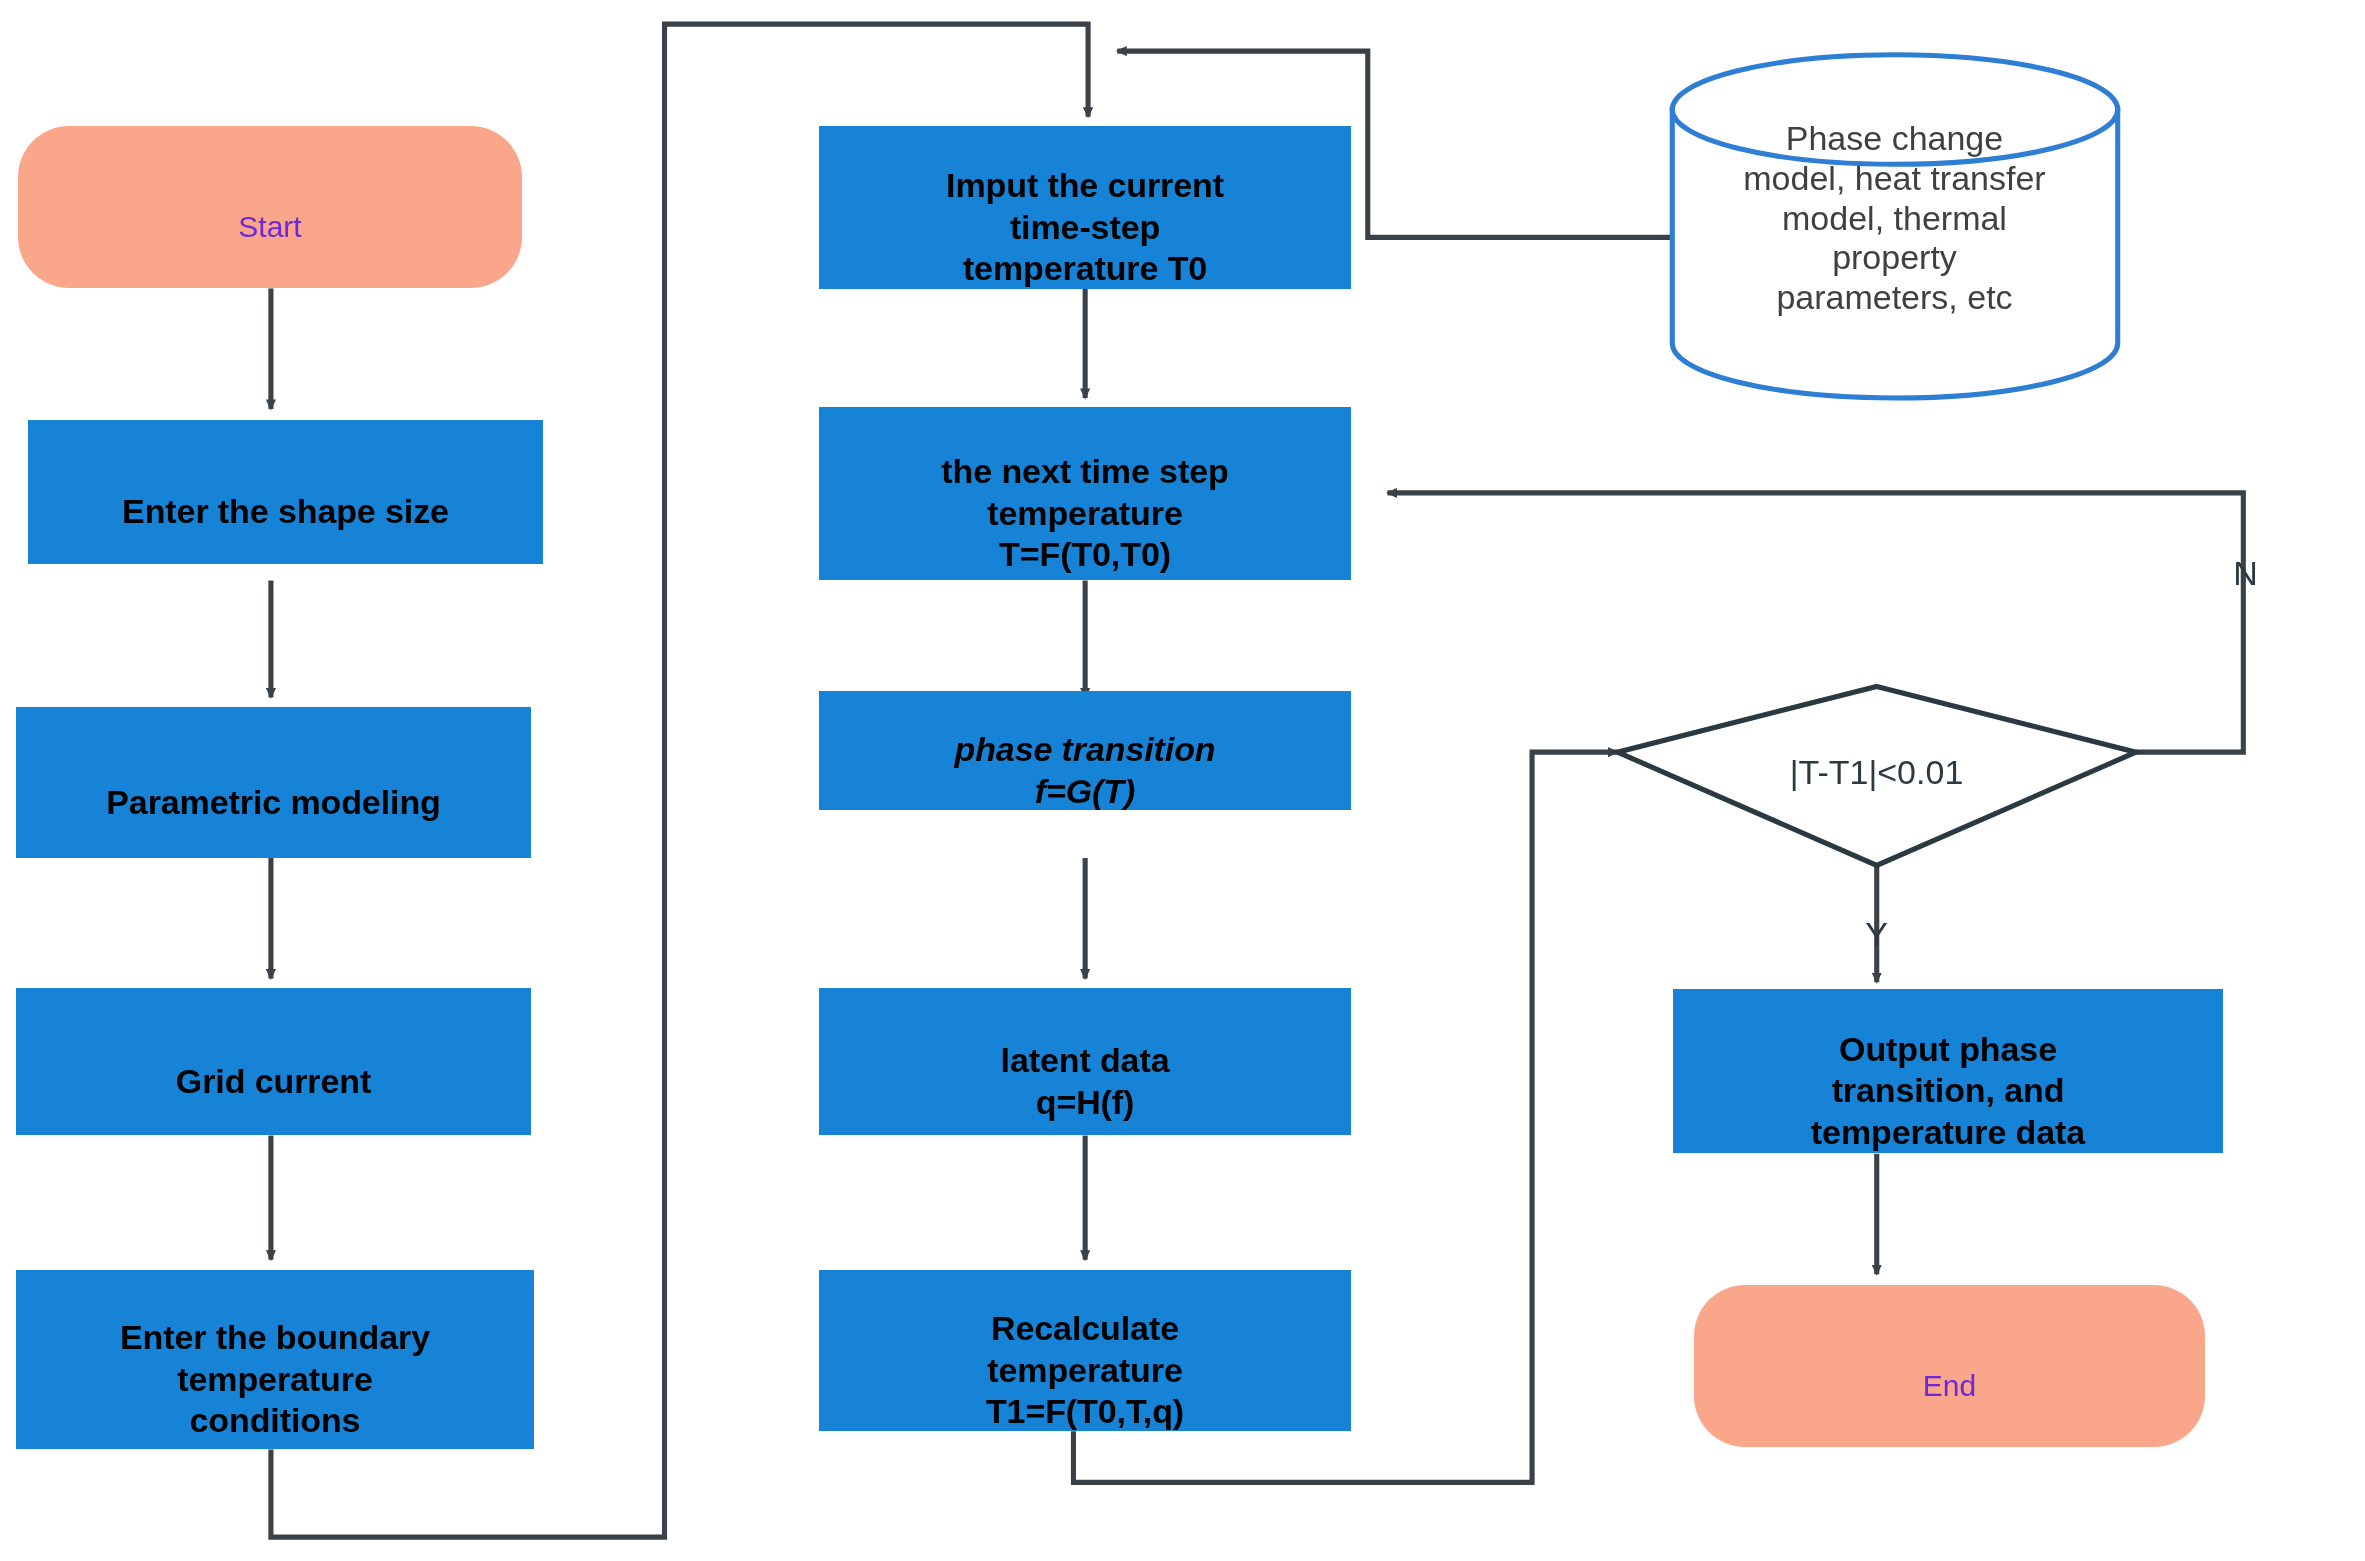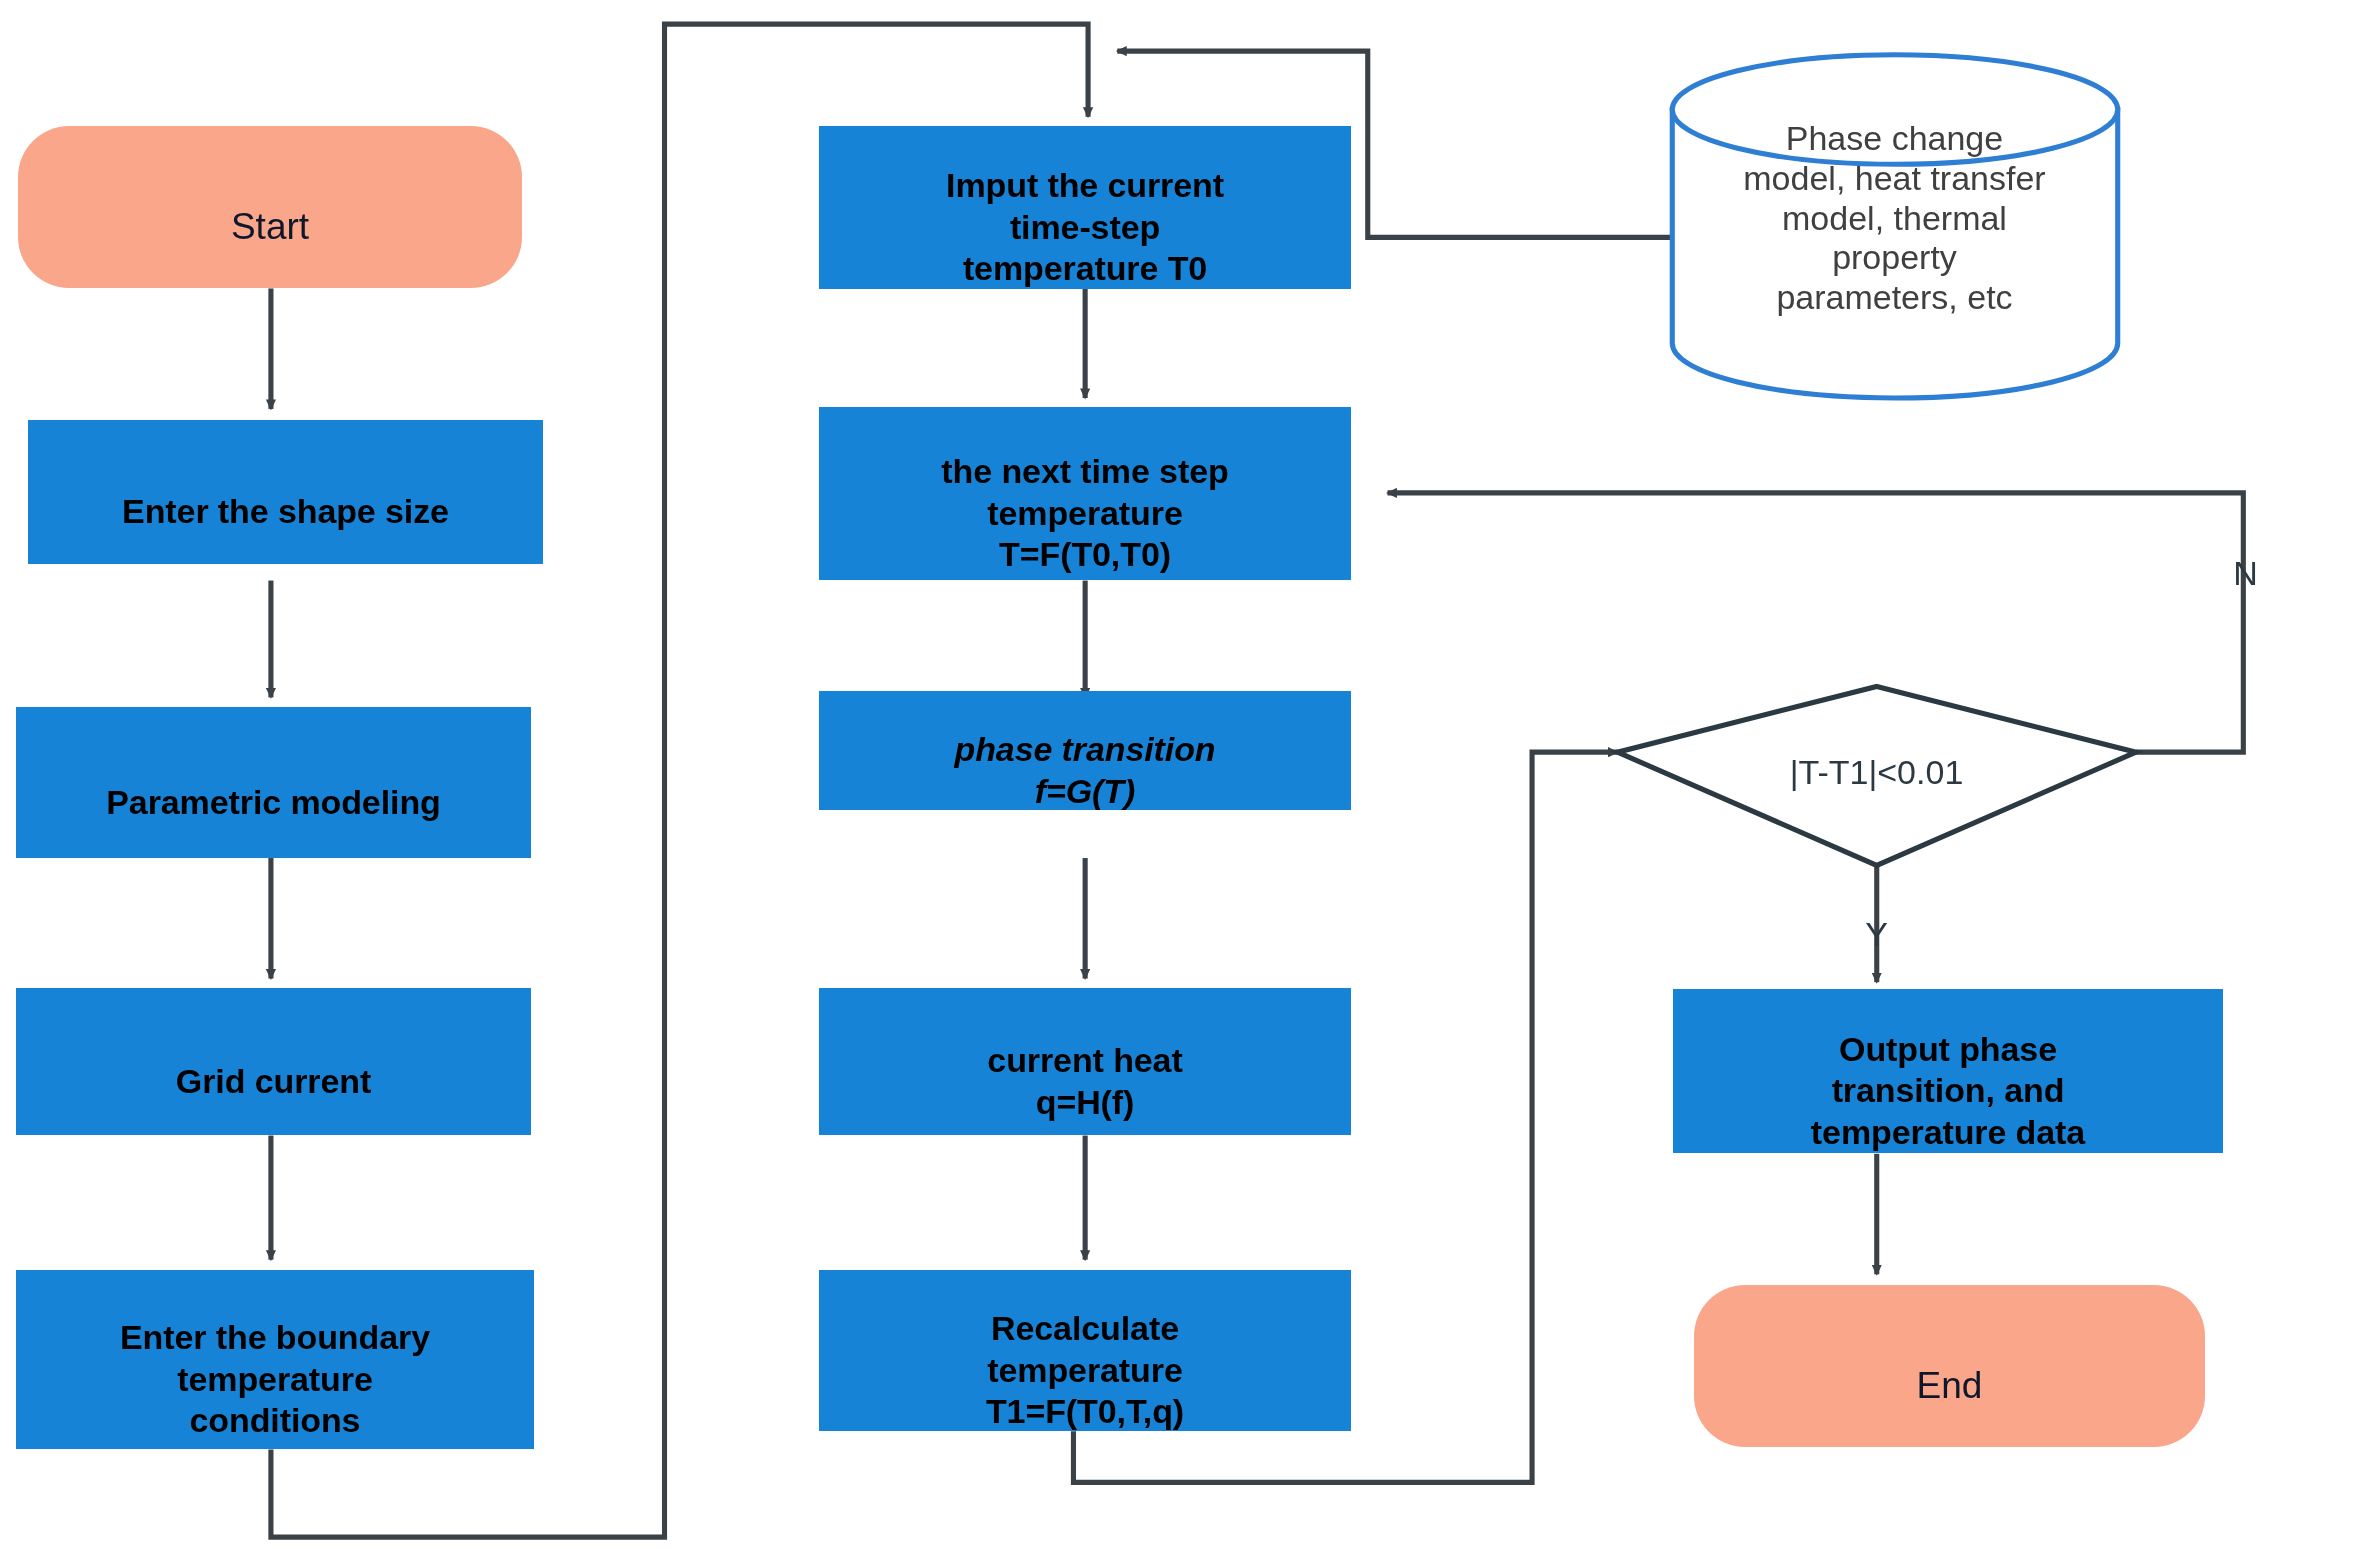--- a/index.html
+++ b/index.html
@@ -37,23 +37,23 @@
   .node-proc {
     background: #1783D7;
     color: #000000;
     font-weight: bold;
     font-size: 34px;
     line-height: 1.22;
     letter-spacing: -0.1px;
   }
   .node-term {
     background: #FAA68B;
-    color: #0f172a;
+    color: #6d28d9;
     font-weight: normal;
-    font-size: 37px;
+    font-size: 30px;
     border-radius: 51px;
     line-height: 1.2;
   }
   .node-db-text {
     position: absolute;
     color: #404040;
     font-size: 34px;
     line-height: 1.17;
     text-align: center;
     display: flex;
@@ -163,21 +163,21 @@
 temperature
 T=F(T0,T0)</span>
   </div>
 
   <div class="node node-proc" style="left:819px; top:691px; width:532px; height:119px;font-style:italic;">
     <span class="nowrap">phase transition
 f=G(T)</span>
   </div>
 
   <div class="node node-proc" style="left:819px; top:988px; width:532px; height:147px;">
-    <span class="nowrap">current heat
+    <span class="nowrap">latent data
 q=H(f)</span>
   </div>
 
   <div class="node node-proc" style="left:819px; top:1270px; width:532px; height:161px;">
     <span class="nowrap">Recalculate
 temperature
 T1=F(T0,T,q)</span>
   </div>
 
   <div class="node-db-text" style="left:1679px; top:79px; width:431px; height:307px;">

